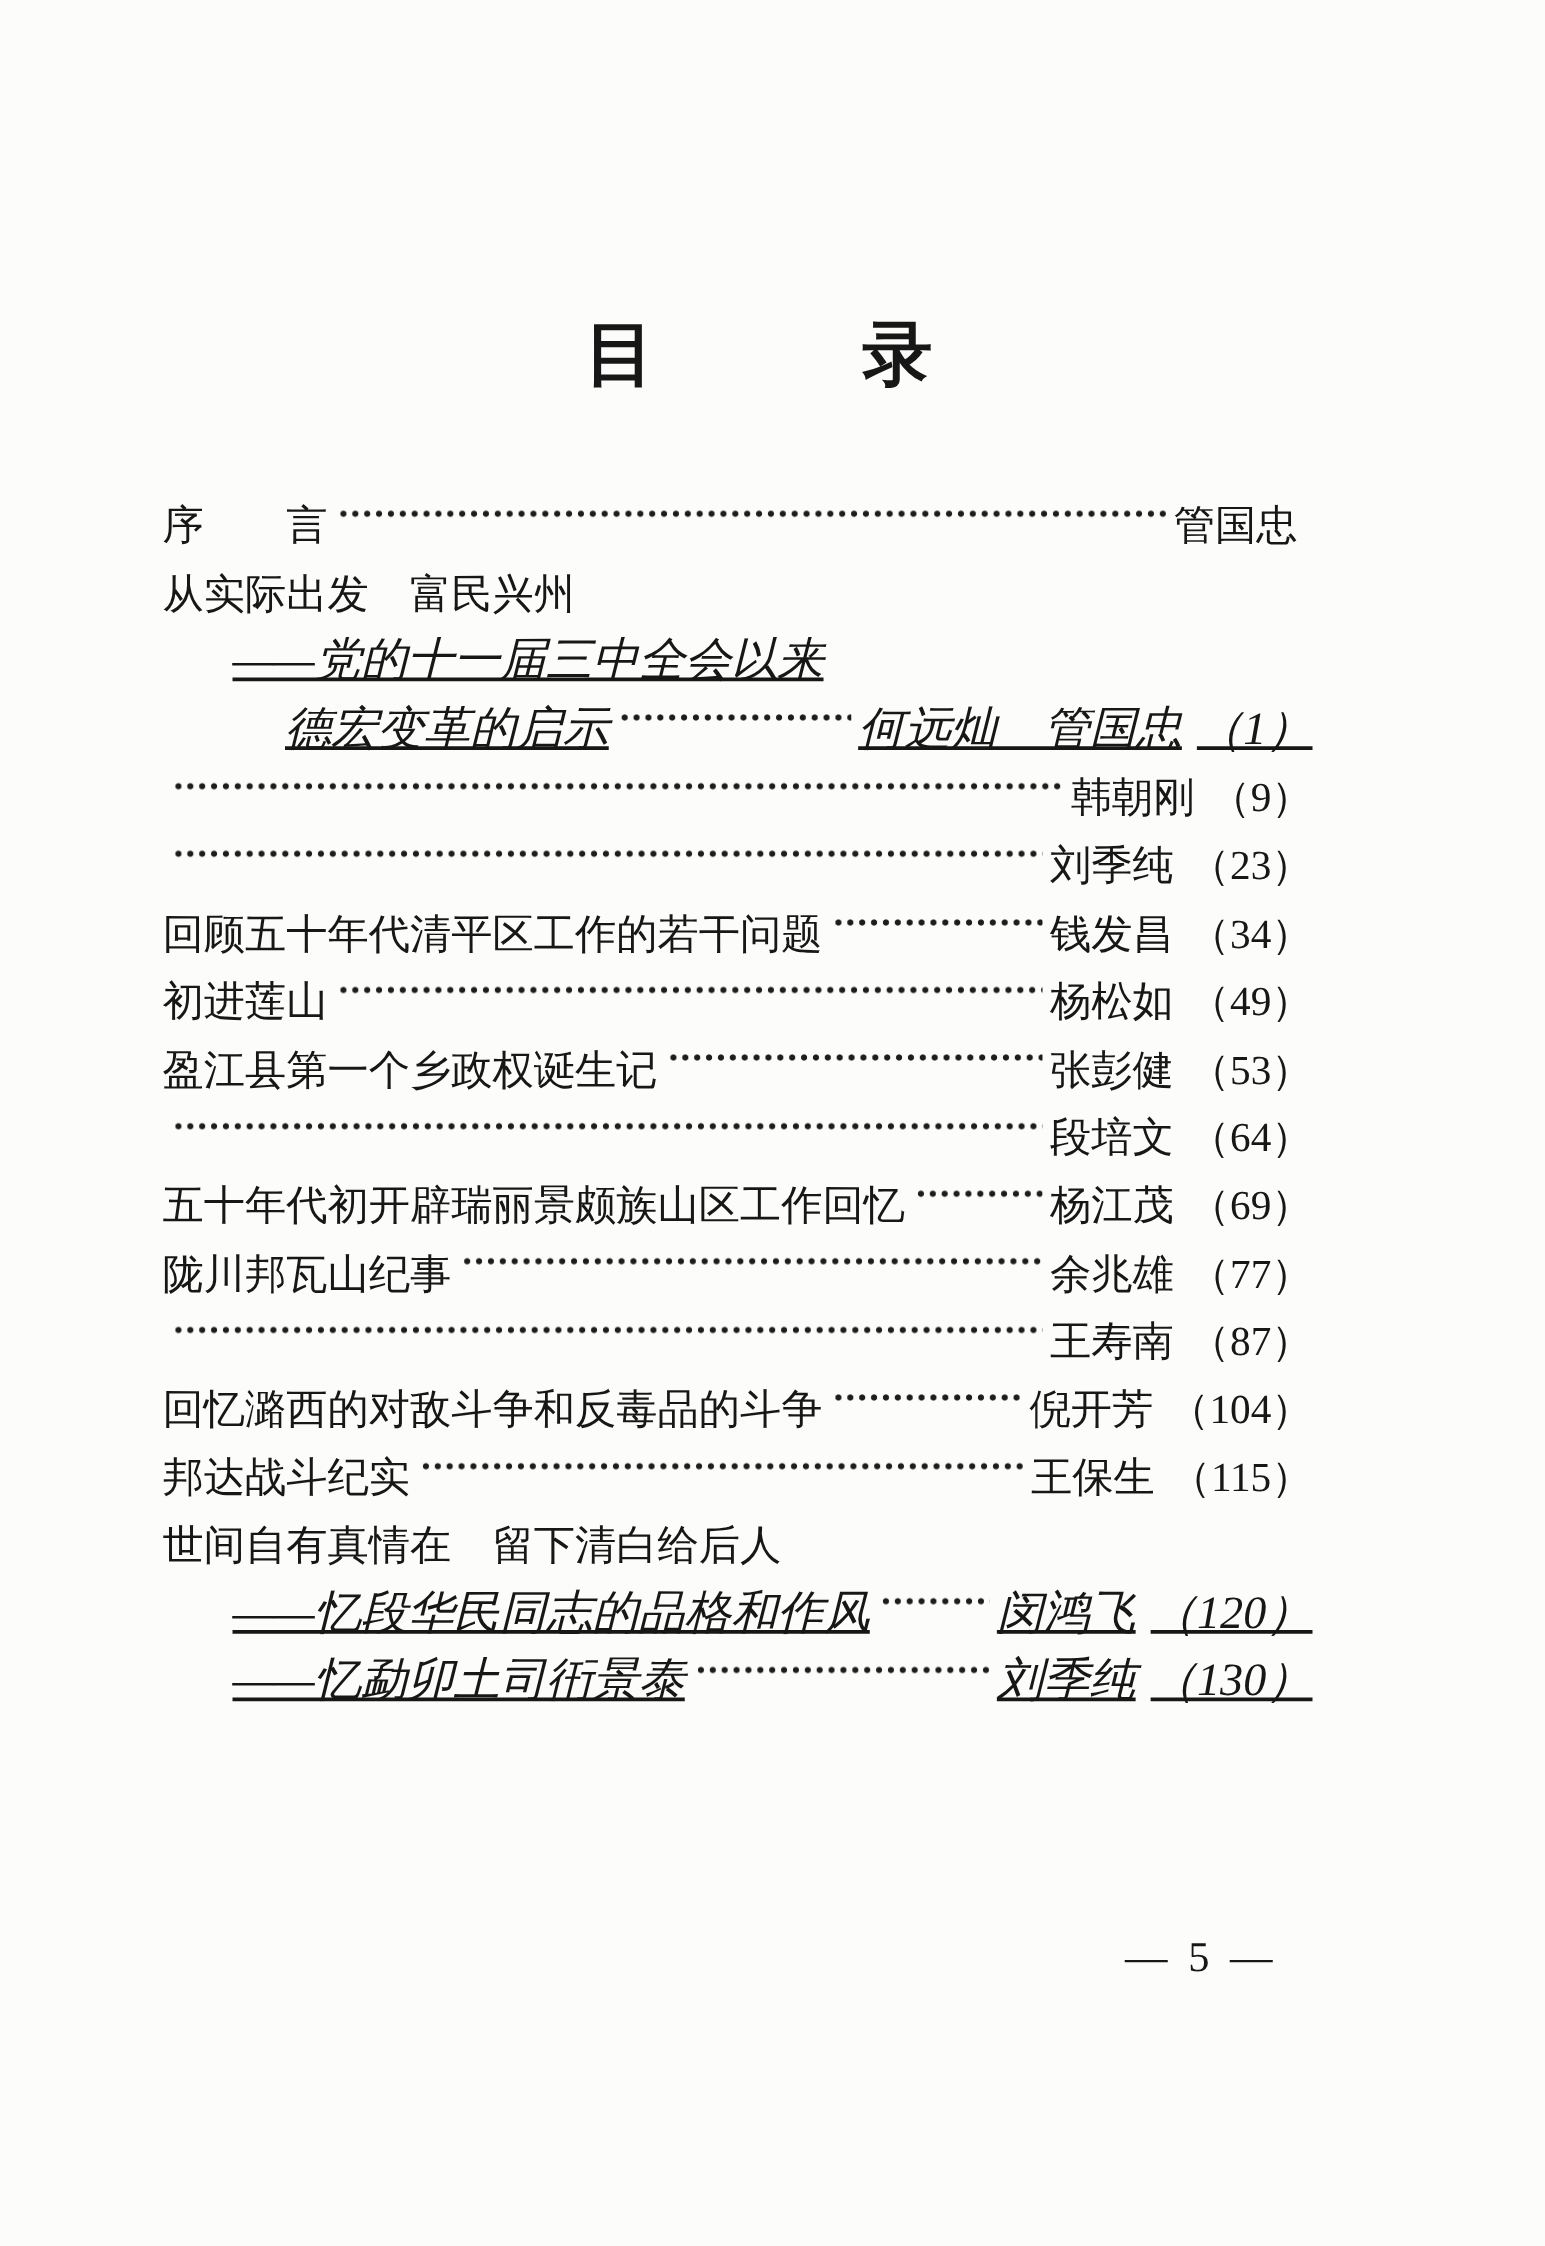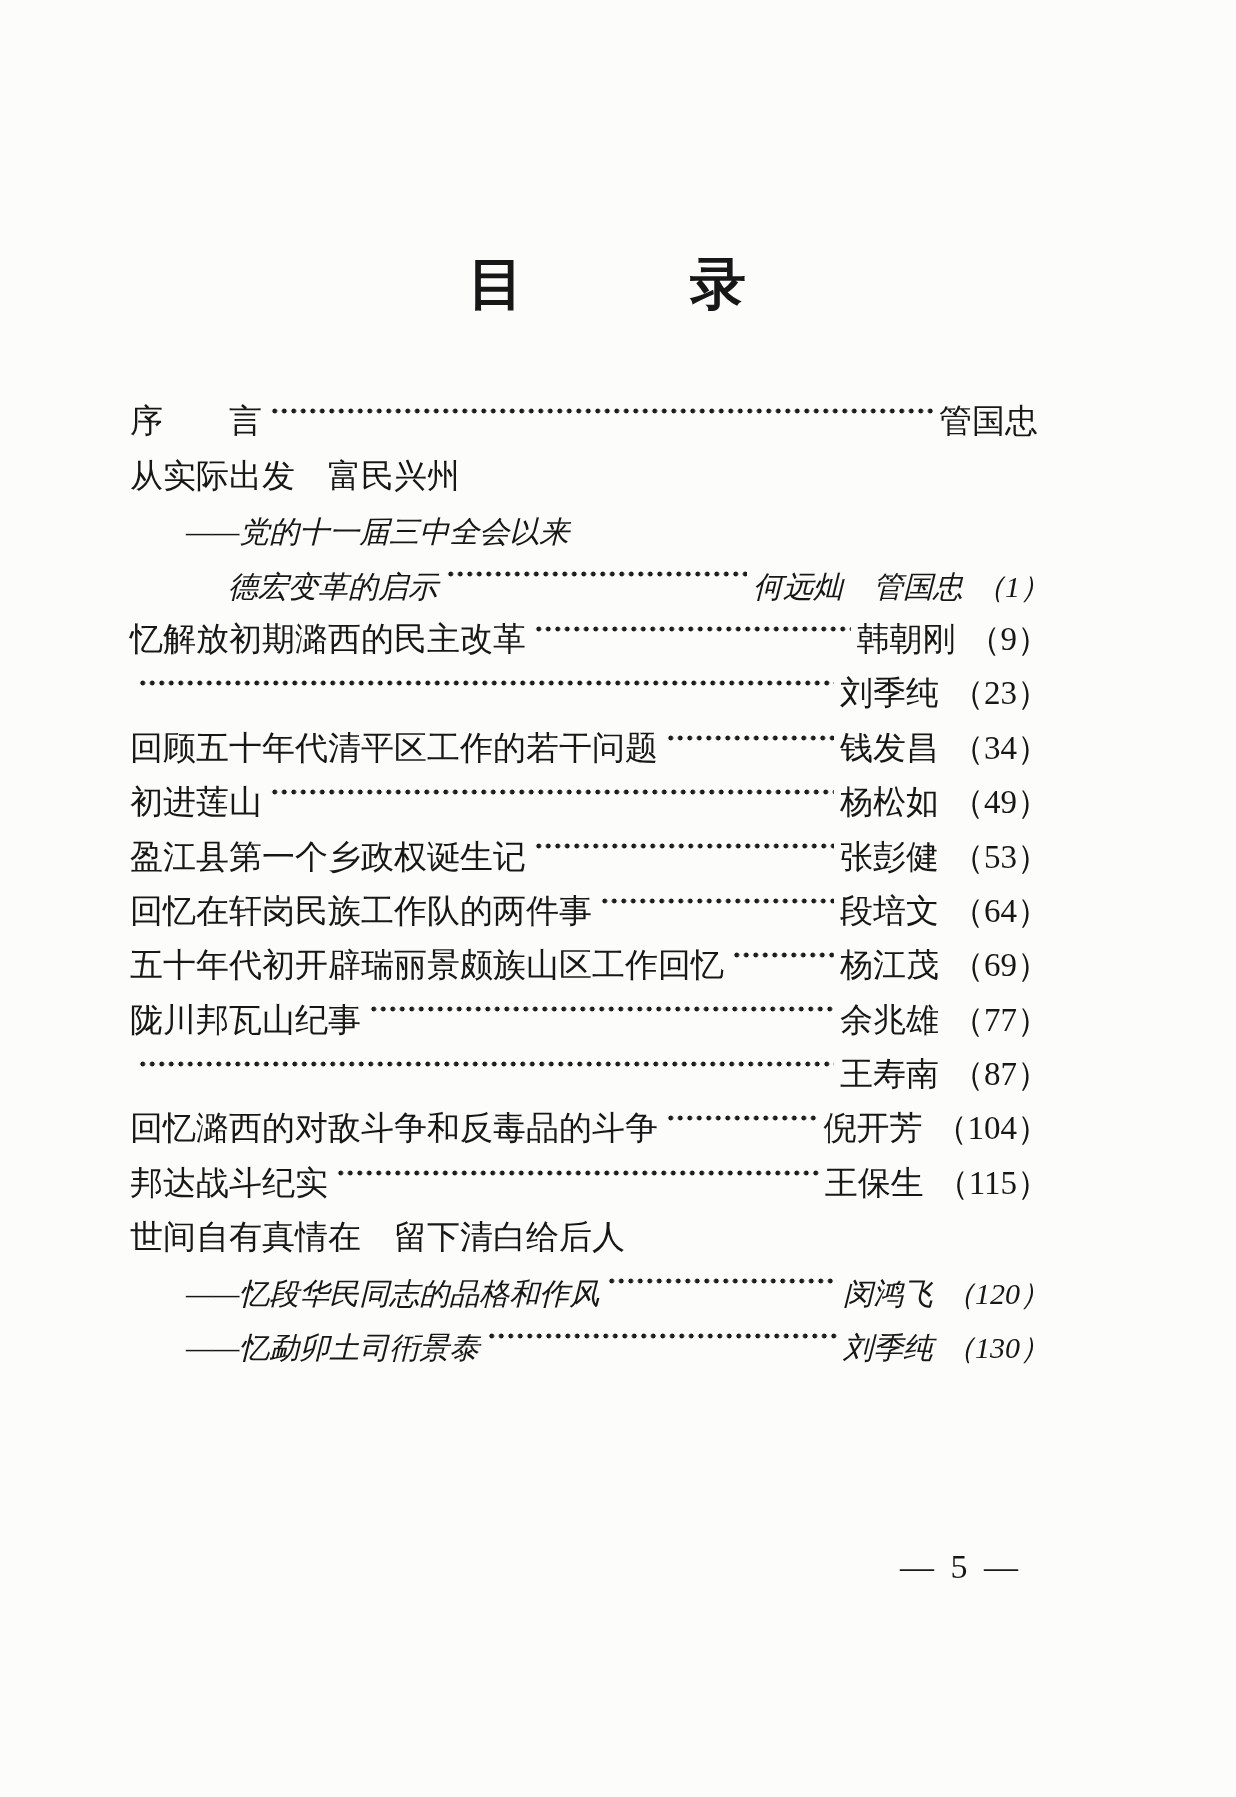--- a/index.html
+++ b/index.html
@@ -31,21 +31,21 @@
   .a{flex:0 0 auto;margin-left:2px;}
   .p{flex:0 0 auto;margin-left:12px;}
   .leader{
     flex:1 1 auto;min-width:14px;align-self:center;
     height:34px;margin:0 4px 0 8px;
     background-image:radial-gradient(circle,#1d1d1d 2.1px,rgba(0,0,0,0) 2.8px);
     background-size:9.5px 34px;
     background-repeat:repeat-x;
     background-position:left center;
   }
-  .kai{font-style:italic;font-size:30px;}
+  .kai{font-style:italic;font-size:37px;text-decoration:underline;}
   .indent1{padding-left:56px;}
   .indent2{padding-left:98px;}
   .footer{
     position:absolute;top:1548px;left:900px;
     font-size:34px;letter-spacing:4px;
   }
 </style>
 </head>
 <body>
 
@@ -74,21 +74,20 @@
     </div>
 
     <div class="row kai indent2">
       <span class="t">德宏变革的启示</span>
       <span class="leader"></span>
       <span class="a">何远灿　管国忠</span>
       <span class="p">（1）</span>
     </div>
 
     <div class="row">
-      <span class="t">忆解放初期潞西的民主改革</span>
       <span class="leader"></span>
       <span class="a">韩朝刚</span>
       <span class="p">（9）</span>
     </div>
 
     <div class="row">
       <span class="leader"></span>
       <span class="a">刘季纯</span>
       <span class="p">（23）</span>
     </div>
@@ -109,21 +108,20 @@
 
     <div class="row">
       <span class="t">盈江县第一个乡政权诞生记</span>
       <span class="leader"></span>
       <span class="a">张彭健</span>
       <span class="p">（53）</span>
     </div>
 
 
     <div class="row">
-      <span class="t">回忆在轩岗民族工作队的两件事</span>
       <span class="leader"></span>
       <span class="a">段培文</span>
       <span class="p">（64）</span>
     </div>
 
     <div class="row">
       <span class="t">五十年代初开辟瑞丽景颇族山区工作回忆</span>
       <span class="leader"></span>
       <span class="a">杨江茂</span>
       <span class="p">（69）</span>

